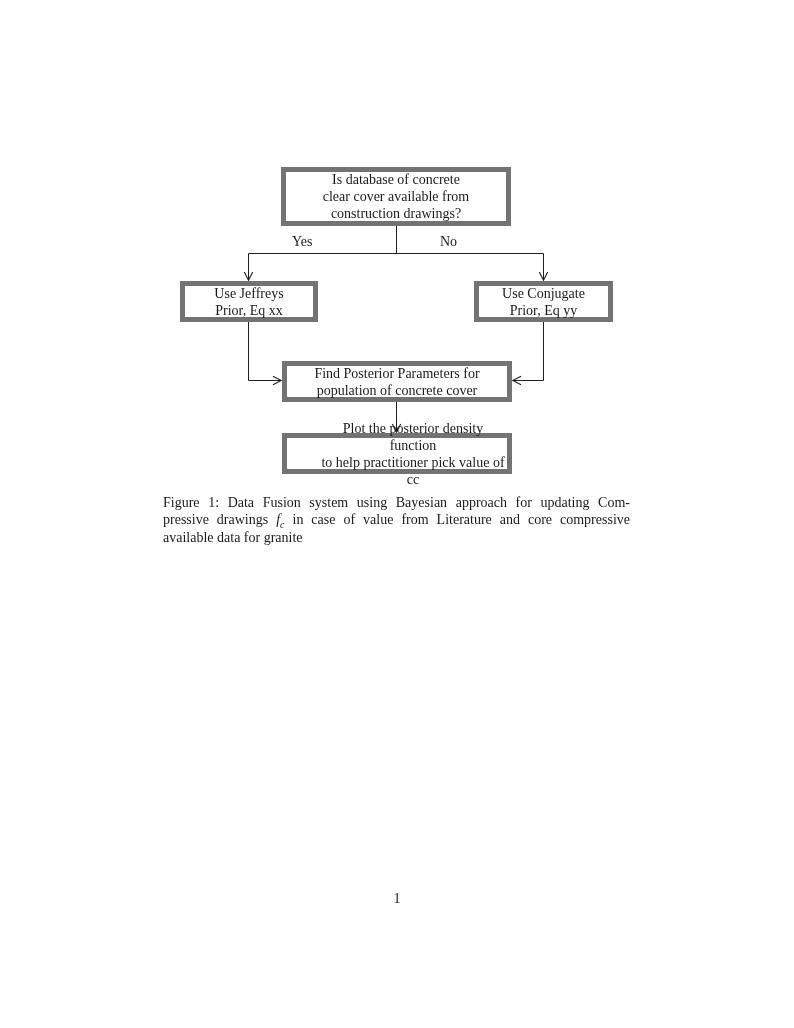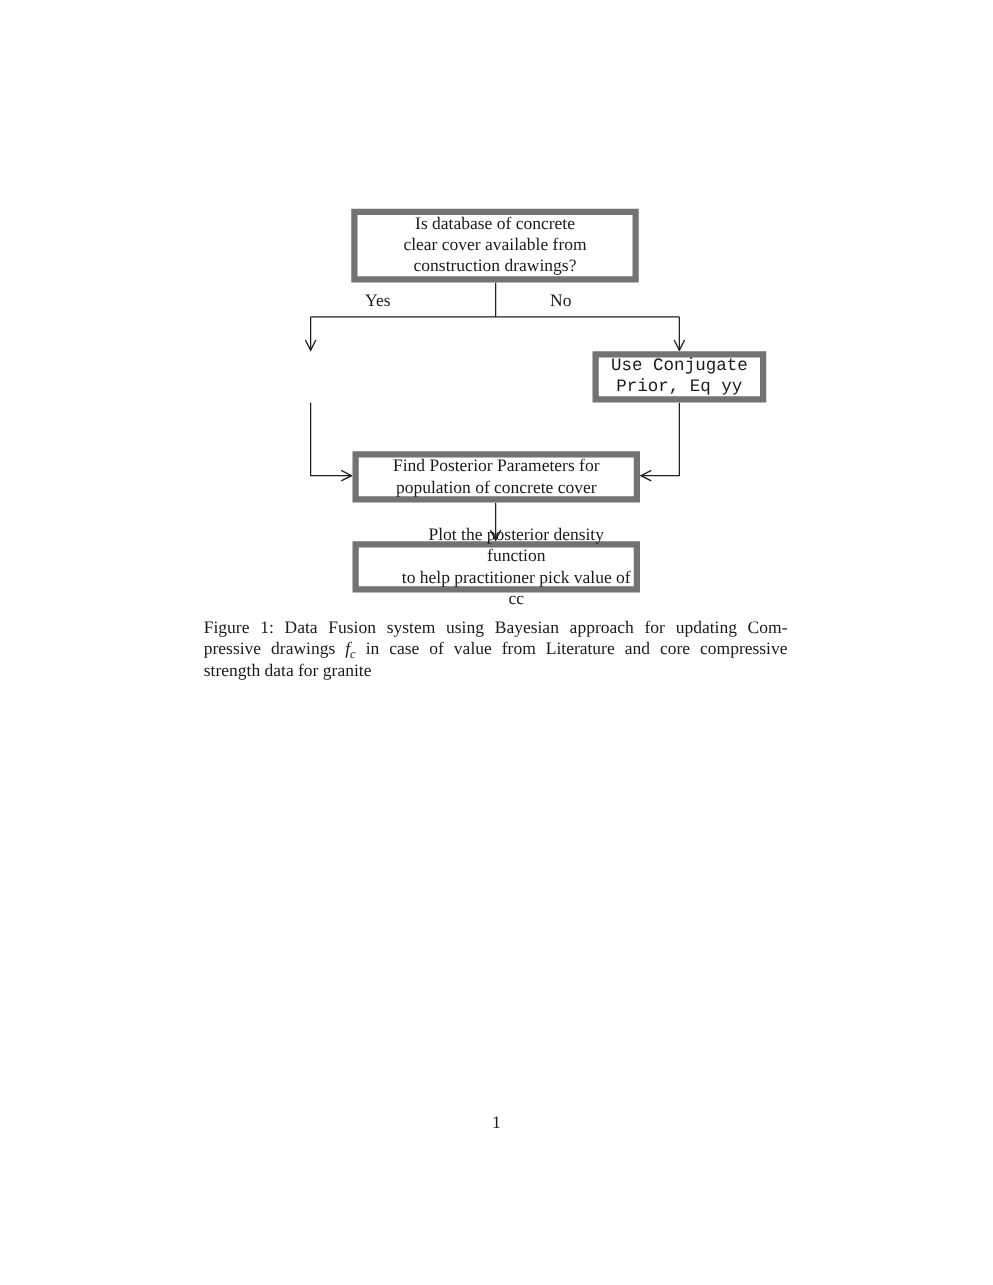--- a/index.html
+++ b/index.html
@@ -99,33 +99,35 @@
   </svg>
 
   <div class="fc-box" style="left:281px; top:167px; width:230px; height:59px;">Is database of concrete
 clear cover available from
 construction drawings?</div>
 
   <div class="edge-label" style="left:292px; top:234px;">Yes</div>
 
   <div class="edge-label" style="left:440px; top:234px;">No</div>
 
+  <div class="fc-box" style="left:180px; top:281px; width:138px; height:41px;">Use Jeffreys
+Prior, Eq xx</div>
 
-  <div class="fc-box" style="left:474px; top:281px; width:139px; height:41px;font-family:Liberation Mono, monospace;">Use Conjugate
+  <div class="fc-box" style="left:474px; top:281px; width:139px; height:41px;">Use Conjugate
 Prior, Eq yy</div>
 
   <div class="fc-box" style="left:282px; top:361px; width:230px; height:41px;">Find Posterior Parameters for
 population of concrete cover</div>
 
   <div class="fc-box" style="left:282px; top:433px; width:230px; height:41px;padding-left:32px;">Plot the posterior density function
 to help practitioner pick value of cc</div>
 
   <div class="caption">
     <div class="jline">Figure 1: Data Fusion system using Bayesian approach for updating Com-</div>
     <div class="jline"><span>pressive drawings</span>
       <span><i>f</i><sub>c</sub></span>
       <span>in case of value from Literature and core compressive</span></div>
-    <div class="lline">strength data for granite</div>
+    <div class="lline">available data for granite</div>
   </div>
 
   <div class="page-number">1</div>
 
 </div>
 
 </body></html>

